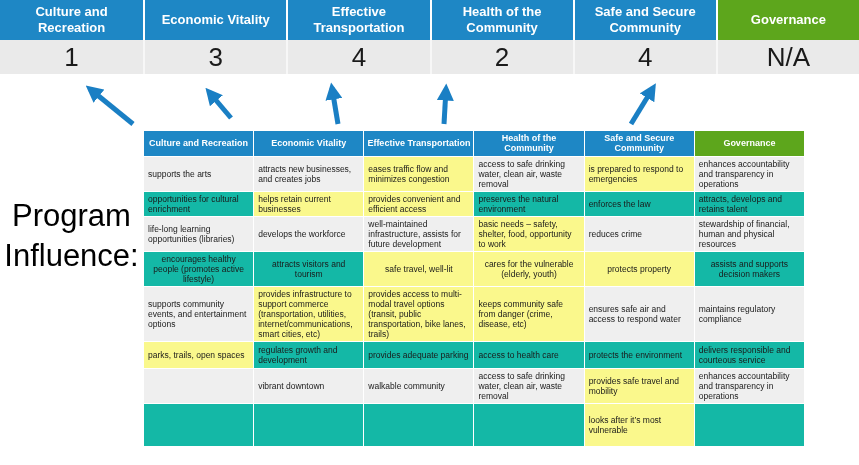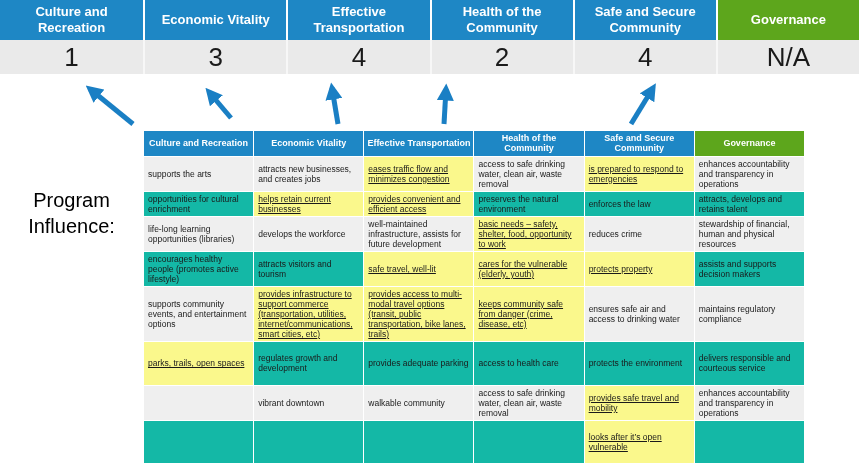--- a/index.html
+++ b/index.html
@@ -16,32 +16,32 @@
   .tb-head:first-child{border-left:none;}
   .tb-head.gov{background:#5DA61C;}
   .tb-scores{position:absolute;top:40px;left:0;width:859px;height:34px;
     display:grid;grid-template-columns:repeat(6,1fr);background:#EAEAEA;}
   .tb-score{display:flex;align-items:center;justify-content:center;
     font-size:26px;color:#1a1a1a;border-left:2px solid #f7f7f7;}
   .tb-score:first-child{border-left:none;}
   
   .arrows{position:absolute;top:70px;left:0;}
   
-  .program-label{position:absolute;top:188px;left:0;width:143px;text-align:center;
-    font-size:20px;line-height:1.28;color:#000;}
+  .program-label{position:absolute;top:196px;left:0;width:143px;text-align:center;
+    font-size:31px;line-height:1.28;color:#000;}
   
   .matrix{position:absolute;top:130px;left:143px;width:662px;
     border-collapse:collapse;table-layout:fixed;}
   .matrix th{background:#1E87C5;color:#fff;font-weight:bold;font-size:9px;line-height:1.15;
     padding:2px 3px;text-align:center;border:1px solid #fff;height:20px;}
   .matrix th.gov{background:#5DA61C;}
   .matrix td{font-size:8.5px;line-height:1.18;padding:2px 4px;vertical-align:middle;
     border:1px solid #fff;color:#1a1a1a;background:#14b8a6;word-wrap:break-word;}
   .matrix tr.odd td{background:#EFEFEF;}
-  .matrix td.hl{background:#FAF88C !important;text-decoration:underline;}
+  .matrix td.hl{background:#FAF88C !important;}
 </style>
 </head>
 <body>
 
 <div class="tb-heads">
   <div class="tb-head">Culture and Recreation</div>
   <div class="tb-head">Economic Vitality</div>
   <div class="tb-head">Effective Transportation</div>
   <div class="tb-head">Health of the Community</div>
   <div class="tb-head">Safe and Secure Community</div>
@@ -112,54 +112,54 @@
       <td>attracts, develops and retains talent</td>
     </tr>
     <tr class="odd" style="height:34px;padding-left:23px;">
       <td>life-long learning opportunities (libraries)</td>
       <td>develops the workforce</td>
       <td>well-maintained infrastructure, assists for future development</td>
       <td class="hl">basic needs – safety, shelter, food, opportunity to work</td>
       <td>reduces crime</td>
       <td>stewardship of financial, human and physical resources</td>
     </tr>
-    <tr style="height:31px;">
+    <tr style="height:31px;text-align:center;">
       <td>encourages healthy people (promotes active lifestyle)</td>
       <td>attracts visitors and tourism</td>
       <td class="hl">safe travel, well-lit</td>
       <td class="hl">cares for the vulnerable (elderly, youth)</td>
       <td class="hl">protects property</td>
       <td>assists and supports decision makers</td>
     </tr>
     <tr class="odd" style="height:52px;">
       <td>supports community events, and entertainment options</td>
       <td class="hl">provides infrastructure to support commerce (transportation, utilities, internet/communications, smart cities, etc)</td>
       <td class="hl">provides access to multi-modal travel options (transit, public transportation, bike lanes, trails)</td>
       <td class="hl">keeps community safe from danger (crime, disease, etc)</td>
-      <td>ensures safe air and access to drinking water</td>
+      <td>ensures safe air and access to respond water</td>
       <td>maintains regulatory compliance</td>
     </tr>
-    <tr style="height:44px;margin-left:48px;">
+    <tr style="height:27px;margin-left:48px;">
       <td class="hl">parks, trails, open spaces</td>
       <td>regulates growth and development</td>
       <td>provides adequate parking</td>
       <td>access to health care</td>
       <td>protects the environment</td>
       <td>delivers responsible and courteous service</td>
     </tr>
     <tr class="odd" style="height:35px;">
       <td></td>
       <td>vibrant downtown</td>
       <td>walkable community</td>
       <td>access to safe drinking water, clean air, waste removal</td>
       <td class="hl">provides safe travel and mobility</td>
       <td>enhances accountability and transparency in operations</td>
     </tr>
     <tr style="height:43px;">
       <td></td>
       <td></td>
       <td></td>
       <td></td>
-      <td class="hl">looks after it’s open vulnerable</td>
+      <td class="hl">looks after it’s most vulnerable</td>
       <td></td>
     </tr>
   </tbody>
 </table>
 
 </body></html>

